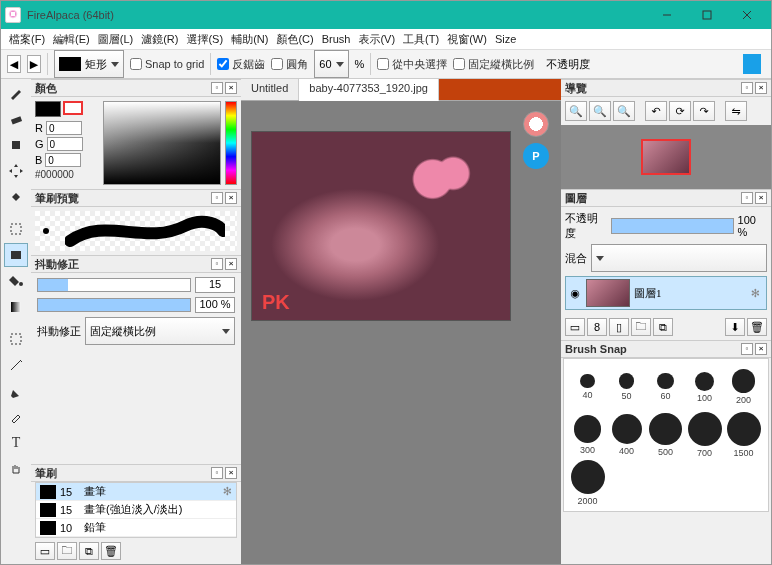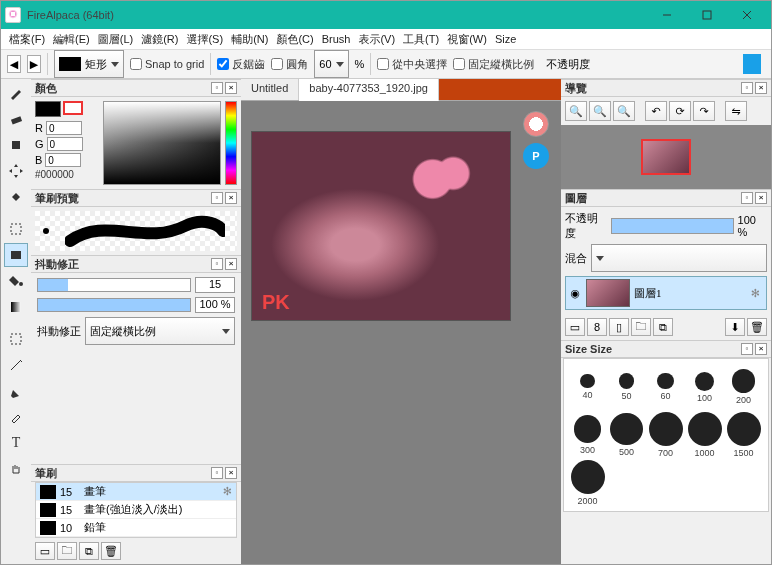--- a/index.html
+++ b/index.html
@@ -422,21 +422,21 @@
       <div class="fbtn">8</div>
       <div class="fbtn">▯</div>
       <div class="fbtn">🗀</div>
       <div class="fbtn">⧉</div>
       <div style="flex:1"></div>
       <div class="fbtn">⬇</div>
       <div class="fbtn">🗑</div>
     </div>
 
     <div class="panel-head">
-      <span>Size Size</span>
+      <span>Brush Snap</span>
       <span class="spacer"></span>
         <span class="pb">▫</span>
         <span class="pb">×</span>
     </div>
     <div class="bsgrid" id="bsgrid">
         <div class="bscell">
           <div class="c" style="width:14.957010852370436px;height:14.957010852370436px"></div>
           <div class="lbl">40</div>
         </div>
         <div class="bscell">
@@ -453,33 +453,33 @@
         </div>
         <div class="bscell">
           <div class="c" style="width:23.556349186104047px;height:23.556349186104047px"></div>
           <div class="lbl">200</div>
         </div>
         <div class="bscell">
           <div class="c" style="width:27.052558883257653px;height:27.052558883257653px"></div>
           <div class="lbl">300</div>
         </div>
         <div class="bscell">
+          <div class="c" style="width:30px;height:30px"></div>
+          <div class="lbl">400</div>
+        </div>
+        <div class="bscell">
           <div class="c" style="width:32.59674775249769px;height:32.59674775249769px"></div>
           <div class="lbl">500</div>
         </div>
         <div class="bscell">
           <div class="c" style="width:34px;height:34px"></div>
           <div class="lbl">700</div>
         </div>
         <div class="bscell">
           <div class="c" style="width:34px;height:34px"></div>
-          <div class="lbl">1000</div>
-        </div>
-        <div class="bscell">
-          <div class="c" style="width:34px;height:34px"></div>
           <div class="lbl">1500</div>
         </div>
         <div class="bscell">
           <div class="c" style="width:34px;height:34px"></div>
           <div class="lbl">2000</div>
         </div>
       </div>
   </div>
 </div>
 

